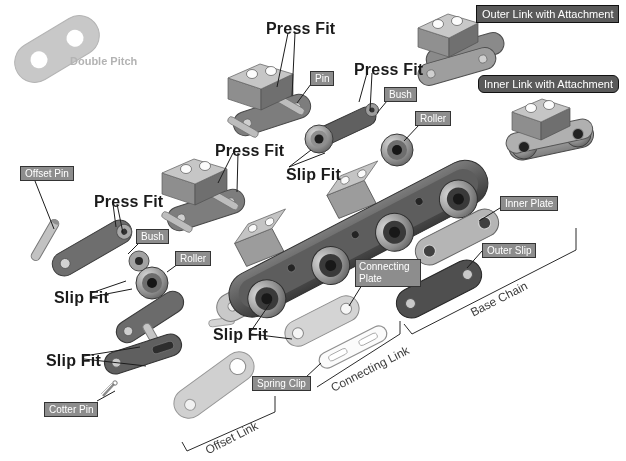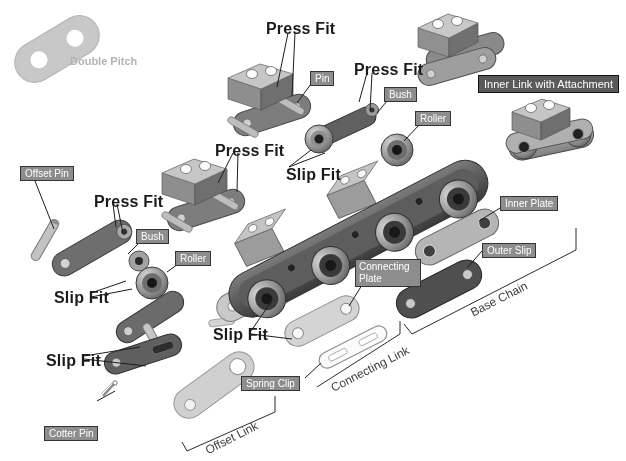--- a/index.html
+++ b/index.html
@@ -296,25 +296,26 @@
   <div class="lbl txt" style="left:213px;top:326px;">Slip Fit</div>
   <div class="lbl txt" style="left:54px;top:289px;">Slip Fit</div>
   <div class="lbl txt" style="left:46px;top:352px;">Slip Fit</div>
 
   <div class="lbl box" style="left:310px;top:71px;">Pin</div>
   <div class="lbl box" style="left:384px;top:87px;">Bush</div>
   <div class="lbl box" style="left:415px;top:111px;">Roller</div>
   <div class="lbl box" style="left:20px;top:166px;">Offset Pin</div>
   <div class="lbl box" style="left:136px;top:229px;">Bush</div>
   <div class="lbl box" style="left:175px;top:251px;">Roller</div>
-  <div class="lbl box" style="left:44px;top:426px;text-align:right;">Cotter Pin</div>
-  <div class="lbl box" style="left:241px;top:376px;">Spring Clip</div>
+  <div class="lbl box" style="left:44px;top:402px;text-align:right;">Cotter Pin</div>
+  <div class="lbl box" style="left:252px;top:376px;">Spring Clip</div>
   <div class="lbl box multi" style="left:355px;top:259px;">Connecting Plate</div>
   <div class="lbl box" style="left:500px;top:196px;">Inner Plate</div>
   <div class="lbl box" style="left:482px;top:243px;">Outer Slip</div>
 
-  <div class="lbl darkbox" style="left:478px;top:75px;">Inner Link with Attachment</div>
+  <div class="lbl darkbox" style="left:476px;top:5px;">Outer Link with Attachment</div>
+  <div class="lbl darkbox" style="left:478px;top:75px;border-radius:6px;">Inner Link with Attachment</div>
 
   <div class="lbl rot" style="left:327px;top:362px;">Connecting Link</div>
   <div class="lbl rot" style="left:203px;top:431px;">Offset Link</div>
   <div class="lbl rot" style="left:468px;top:292px;">Base Chain</div>
 
 </div>
 
 </body></html>

